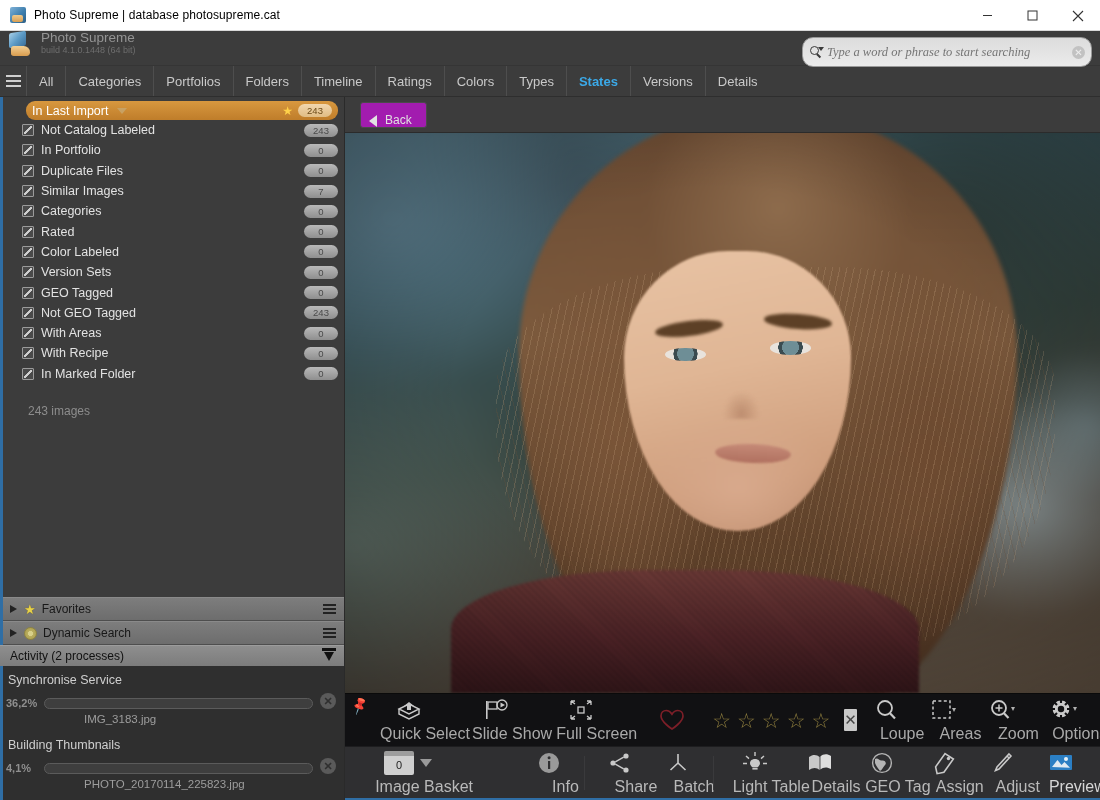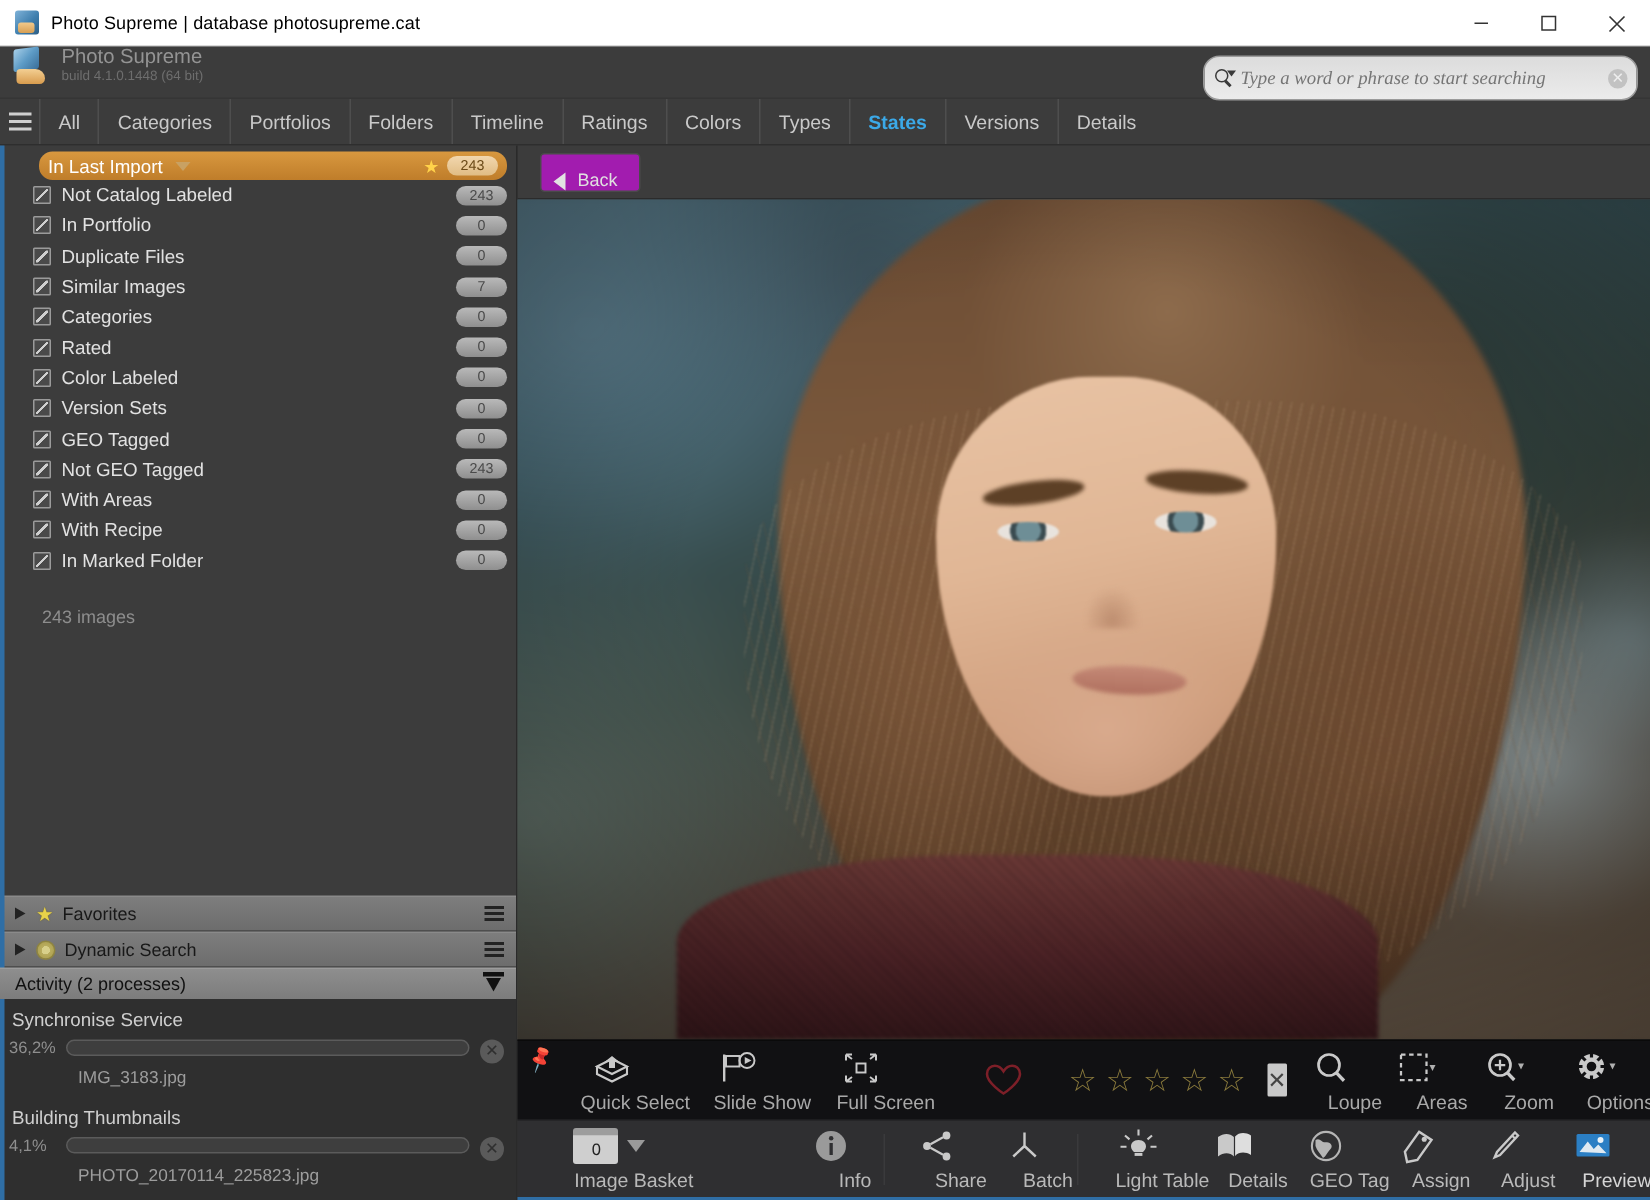--- a/index.html
+++ b/index.html
@@ -225,37 +225,37 @@
     padding: 0 6px 0 10px; color: #111; font-size: 12px;
     position: relative;
   }
   .collapse-ico { margin-left: auto; position: relative; width: 18px; height: 16px; }
   .collapse-ico .bar { position:absolute; left:2px; top:0; width:14px; height:2.5px; background:#111;}
   .collapse-ico .arw { position:absolute; left:4px; top:4px; width:0;height:0;
      border-left:5px solid transparent;border-right:5px solid transparent;border-top:9px solid #111;}
 
   .activity-body { background: #2f2f2f; padding: 0 0 4px 0; }
   .proc-title { font-size: 12.5px; color: #cfcfcf; padding: 7px 0 6px 8px; }
-  .proc-row { display: flex; align-items: flex-start; padding: 0 8px 0 6px; }
+  .proc-row { display: flex; align-items: flex-end; padding: 0 8px 0 6px; font-weight: bold; }
   .proc-pct { font-size: 11px; color: #8f8f8f; width: 38px; flex: 0 0 38px; }
   .bar-outer {
     flex: 1; height: 11px; border-radius: 6px;
     background: #3e3e3e; border: 1px solid #5b5b5b;
     overflow: hidden; position: relative;
   }
   .bar-inner {
     height: 100%; border-radius: 6px;
     background: linear-gradient(180deg,#f3f3f3,#cacaca);
   }
   .proc-x {
     width: 16px; height: 16px; border-radius: 50%;
     background: #5a5a5a; color: #2f2f2f; margin-left: 7px;
     font-size: 11px; line-height: 16px; text-align: center; flex: 0 0 16px;
   }
-  .proc-file { font-size: 11.5px; color: #9d9d9d; padding: 4px 0 6px 52px; }
+  .proc-file { font-size: 11.5px; color: #9d9d9d; padding: 4px 0 6px 52px; margin-left: 32px; }
 
   
   .right { flex: 1; display: flex; flex-direction: column; min-width: 0; background: #2d2d2d;}
   .viewer-top {
     height: 36px; flex: 0 0 36px; background: #3c3c3c;
     display: flex; align-items: center; padding-left: 15px;
     border-bottom: 1px solid #2b2b2b;
   }
   .back-btn {
     height: 26px; padding: 0 14px 0 8px; border-radius: 3px;
@@ -360,21 +360,21 @@
     height: 54px; flex: 0 0 54px; background: #2f2f31;
     display: flex; align-items: center; position: relative;
     border-top: 1px solid #1d1d1f;
     border-bottom: 2px solid #2f6ea5;
   }
   .tb-item {
     display: flex; flex-direction: column; align-items: center; justify-content: center;
     min-width: 58px; height: 100%; padding: 0 8px; gap: 2px;
   }
   .tb-ico { height: 26px; display:flex; align-items:center; justify-content:center; }
-  .tb-lbl { font-size: 13px; color: #b9b9b9; white-space: nowrap; margin-left: 32px; }
+  .tb-lbl { font-size: 16px; color: #b9b9b9; white-space: nowrap; margin-left: 32px; }
   .toolbar1 .tb-lbl { color: #a9a9a9; }
   .tb-sep { width: 1px; height: 34px; background: #3a3a3c; margin: 0 6px; }
 
   .pin {
     position: absolute; left: 7px; top: 5px; width: 14px; height: 14px;
     color: #3f8fd0; font-size: 13px; transform: rotate(-25deg);
   }
   .heart {
     width: 24px; height: 24px; position: relative;
   }

